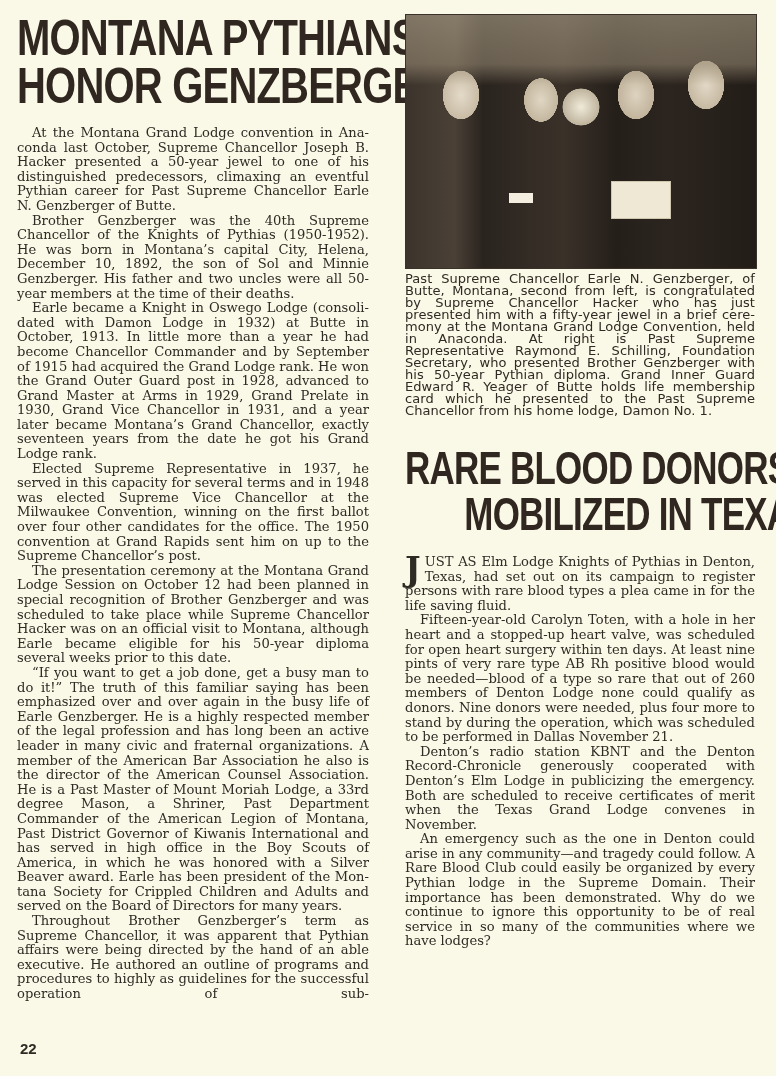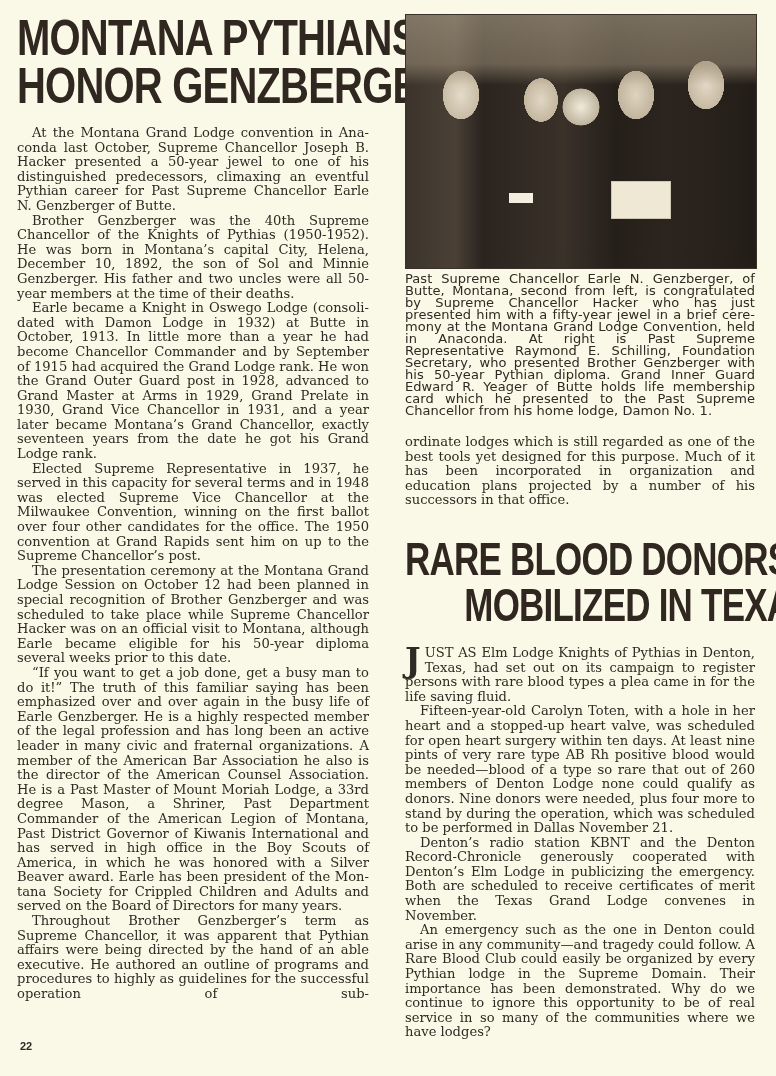--- a/index.html
+++ b/index.html
@@ -84,21 +84,21 @@
     .dropcap {
       float: left;
       font-size: 33px;
       line-height: 26px;
       margin: 2px 4px 0 0;
       font-weight: bold;
     }
     .page-number {
       position: absolute; left: 20px; top: 1040px;
       font-family: "Liberation Sans", "DejaVu Sans", sans-serif;
-      font-weight: bold; font-size: 11px; color: #2e2a24; text-align: center;
+      font-weight: bold; font-size: 15px; color: #2e2a24; text-align: center;
     }
   </style>
 </head>
 <body>
 
 <div class="col-left">
   <div class="h1">
     <h1 class="headline">
       <span class="line">MONTANA PYTHIANS</span>
       <span class="line">HONOR GENZBERGER</span>
@@ -116,23 +116,20 @@
 </div>
 
 <div class="col-right">
   <div class="photo" title="Four men in suits at a ceremony; one hands a card, another holds a diploma, in front of a grandfather clock">
     <div class="wall"></div>
     <div class="card"></div>
     <div class="diploma"></div>
   </div>
   <p class="caption">Past Supreme Chancellor Earle N. Genzberger, of Butte, Montana, second from left, is congratulated by Supreme Chancellor Hacker who has just presented him with a fifty-year jewel in a brief cere­mony at the Montana Grand Lodge Convention, held in Anaconda. At right is Past Supreme Representative Raymond E. Schilling, Foundation Secretary, who presented Brother Genzberger with his 50-year Pythian diploma. Grand Inner Guard Edward R. Yeager of Butte holds life membership card which he presented to the Past Supreme Chancellor from his home lodge, Damon No. 1.</p>
 
-  <div class="body-text cont">
-    <p style="text-indent:0">ordinate lodges which is still regarded as one of the best tools yet designed for this purpose. Much of it has been incorporated in organization and education plans projected by a number of his successors in that office.</p>
-  </div>
 
   <div class="h2">
     <h2 class="headline">
       <span class="line">RARE BLOOD DONORS</span>
       <span class="line line2">MOBILIZED IN TEXAS</span>
     </h2>
   </div>
 
   <div class="body-text story2">
     <p class="dropcap-para"><span class="dropcap">J</span><span>UST AS Elm Lodge Knights of Pythias in Denton, Texas, had set out on its campaign to register per­sons with rare blood types a plea came in for the life saving fluid.</span></p>

